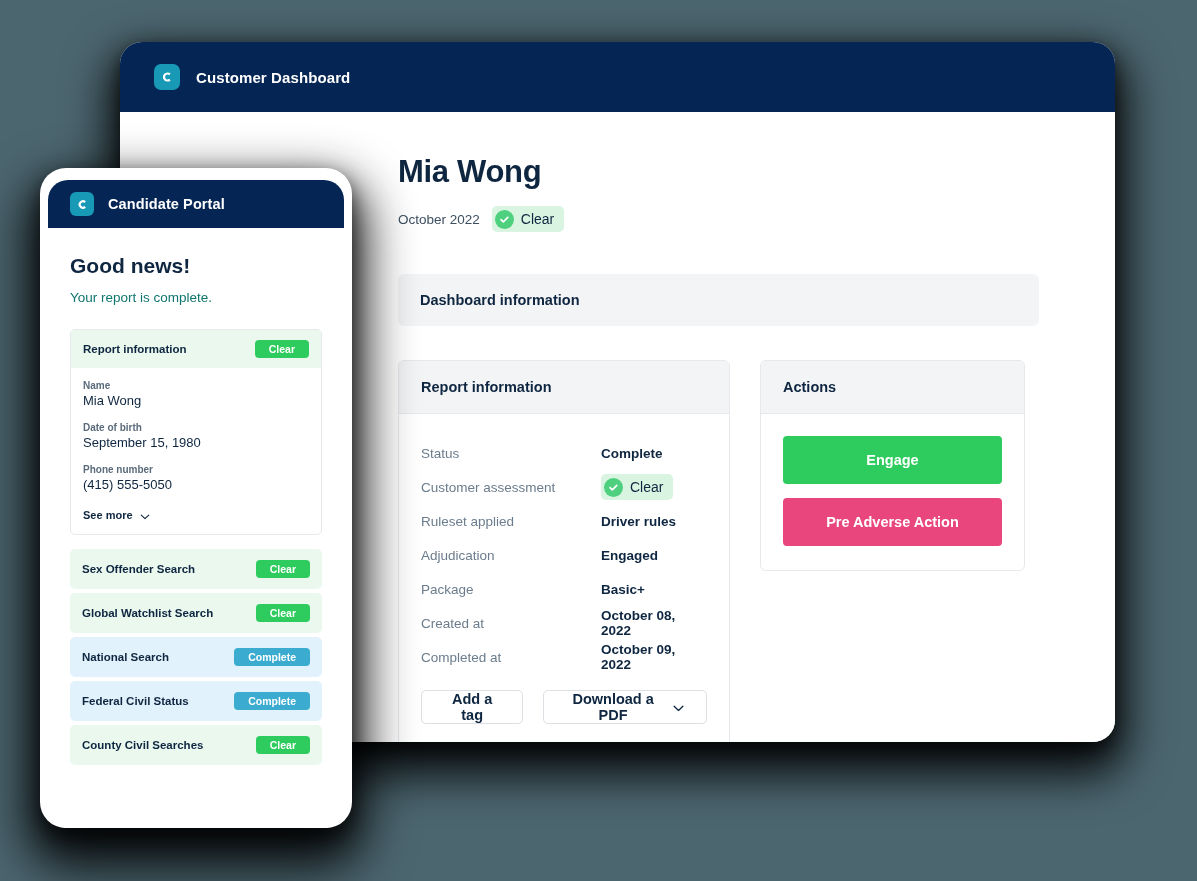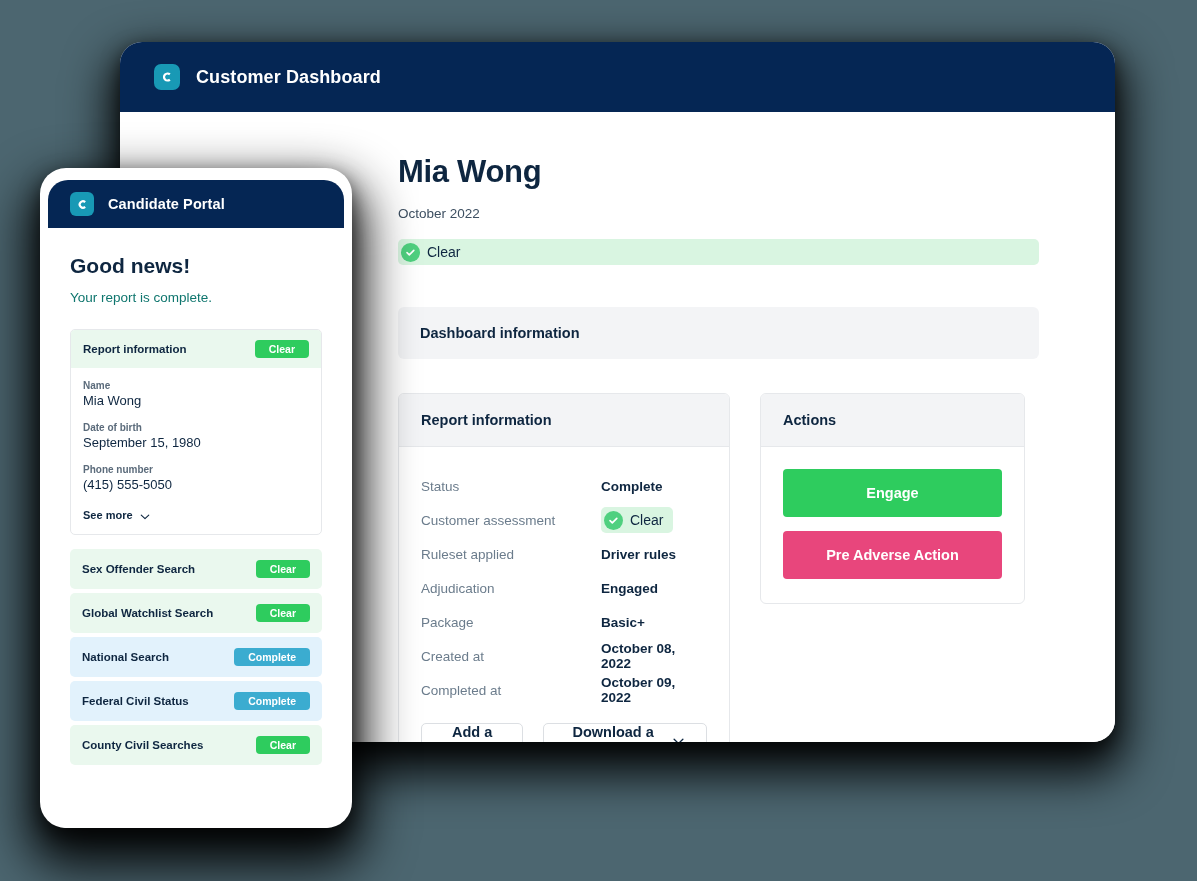--- a/index.html
+++ b/index.html
@@ -43,44 +43,44 @@
     background: #1899b5;
     display: flex;
     align-items: center;
     justify-content: center;
     flex: 0 0 auto;
   }
   .brand-logo svg { display:block; }
 
   .titlebar-text {
     color: #ffffff;
-    font-size: 18px;
+    font-size: 15px;
     font-weight: bold;
     letter-spacing: 0.1px;
   }
 
   #dashboard-body {
     padding: 42px 76px 0 278px;
     background: #ffffff;
     height: 630px;
   }
 
   #candidate-name {
     font-size: 31px;
     font-weight: bold;
     color: #0e2640;
     letter-spacing: -0.3px;
     margin-bottom: 16px;
   }
 
   #meta-row {
     display: flex;
-    gap: 18px;
+    align-items: center;
+    gap: 12px;
     margin-bottom: 42px;
-    flex-direction: column;
   }
   #report-month {
     font-size: 13.5px;
     color: #3d4f61;
   }
 
   
   .clear-pill {
     display: inline-flex;
     align-items: center;

